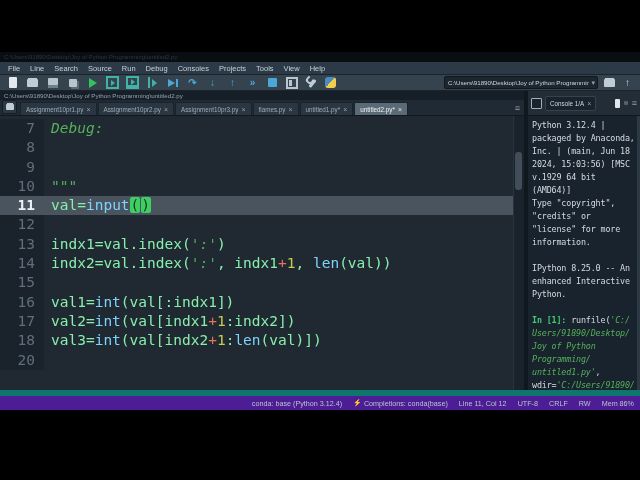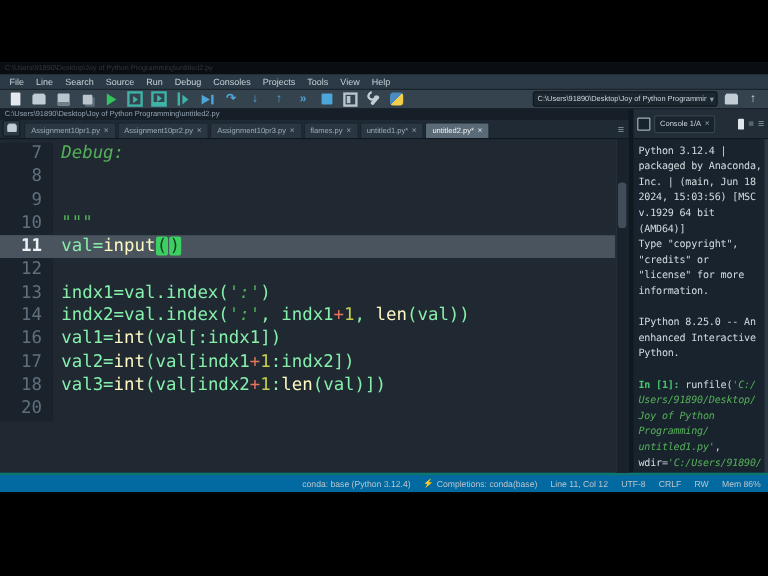--- a/index.html
+++ b/index.html
@@ -84,21 +84,21 @@
             font-family:"DejaVu Sans Mono",monospace;font-size:14.5px;line-height:19.3px;}
   .row{display:flex;height:19.3px;}
   .row.cur{background:#49545e;}
   .ln{width:44px;flex:0 0 44px;text-align:right;padding-right:9px;color:#5f6f7d;
       background:#1a222b;box-sizing:border-box;}
   .row.cur .ln{color:#eef2f5;font-weight:bold;background:#49545e;}
   .codeline{padding-left:7px;white-space:pre;}
   .doc{color:#55b05a;font-style:italic;}
   .str{color:#4fae5c;font-style:italic;}
   .num{color:#c5ce4f;}
-  .builtin{color:#fef9c3;}
+  .builtin{color:#7dd3fc;}
   .op{color:#e4765c;}
   .plain{color:#86efac;}
   .phl{background:#3ecf63;color:#143a21;border-radius:2px;padding:0 .5px;margin:0 .5px;}
   .ed-scroll{width:10px;flex:0 0 10px;background:#1a222b;border-left:1px solid #2a343e;position:relative;}
   .ed-thumb{position:absolute;left:1px;top:36px;width:7px;height:38px;background:#414d58;border-radius:3px;}
   
   .console{flex:1;display:flex;flex-direction:column;min-width:0;background:#19232d;}
   .con-header{height:24px;background:#222d37;display:flex;align-items:center;gap:3px;
               padding:0 3px;border-bottom:1px solid #10181f;}
   .pane-ico{width:9px;height:9px;border:1px solid #9fb0ba;border-radius:1px;background:#19232d;}
@@ -109,21 +109,21 @@
   .mini-dot{width:4px;height:4px;background:#55626d;border-radius:1px;}
   .con-body{flex:1;display:flex;min-height:0;}
   .con-text{flex:1;padding:3px 0 0 4px;font-family:"DejaVu Sans Mono",monospace;
             font-size:8.4px;line-height:13px;letter-spacing:-0.15px;white-space:pre-wrap;
             overflow:hidden;}
   .c-plain{color:#d5dbe0;}
   .c-prompt{color:#43c96e;font-weight:bold;}
   .c-str{color:#55b05a;font-style:italic;}
   .con-scroll{width:3px;flex:0 0 3px;background:#2c3843;}
   
-  .statusbar{height:14px;background:#0369a1;border-top:2px solid #0f766e;display:flex;
+  .statusbar{height:14px;background:#4c1d95;border-top:6px solid #0f766e;display:flex;
              align-items:center;justify-content:flex-end;gap:11px;padding-right:6px;}
   .status-item{font-size:7.2px;color:#bac4cc;white-space:nowrap;display:flex;align-items:center;gap:2px;}
   .bolt{color:#e8c33f;font-size:7px;}
 </style>
 </head>
 <body>
 
 <div id="screen">
   <div class="app">
 
@@ -240,20 +240,24 @@
               </div>
               <div class="row">
                 <span class="ln">13</span>
                 <span class="codeline"><span class="plain">indx1=val.index(</span><span class="str">':'</span><span class="plain">)</span></span>
               </div>
               <div class="row">
                 <span class="ln">14</span>
                 <span class="codeline"><span class="plain">indx2=val.index(</span><span class="str">':'</span><span class="plain">, indx1</span><span class="op">+</span><span class="num">1</span><span class="plain">, </span><span class="builtin">len</span><span class="plain">(val))</span></span>
               </div>
               <div class="row">
+                <span class="ln">15</span>
+                <span class="codeline"></span>
+              </div>
+              <div class="row">
                 <span class="ln">16</span>
                 <span class="codeline"><span class="plain">val1=</span><span class="builtin">int</span><span class="plain">(val[:indx1])</span></span>
               </div>
               <div class="row">
                 <span class="ln">17</span>
                 <span class="codeline"><span class="plain">val2=</span><span class="builtin">int</span><span class="plain">(val[indx1</span><span class="op">+</span><span class="num">1</span><span class="plain">:indx2])</span></span>
               </div>
               <div class="row">
                 <span class="ln">18</span>
                 <span class="codeline"><span class="plain">val3=</span><span class="builtin">int</span><span class="plain">(val[indx2</span><span class="op">+</span><span class="num">1</span><span class="plain">:</span><span class="builtin">len</span><span class="plain">(val)])</span></span>

